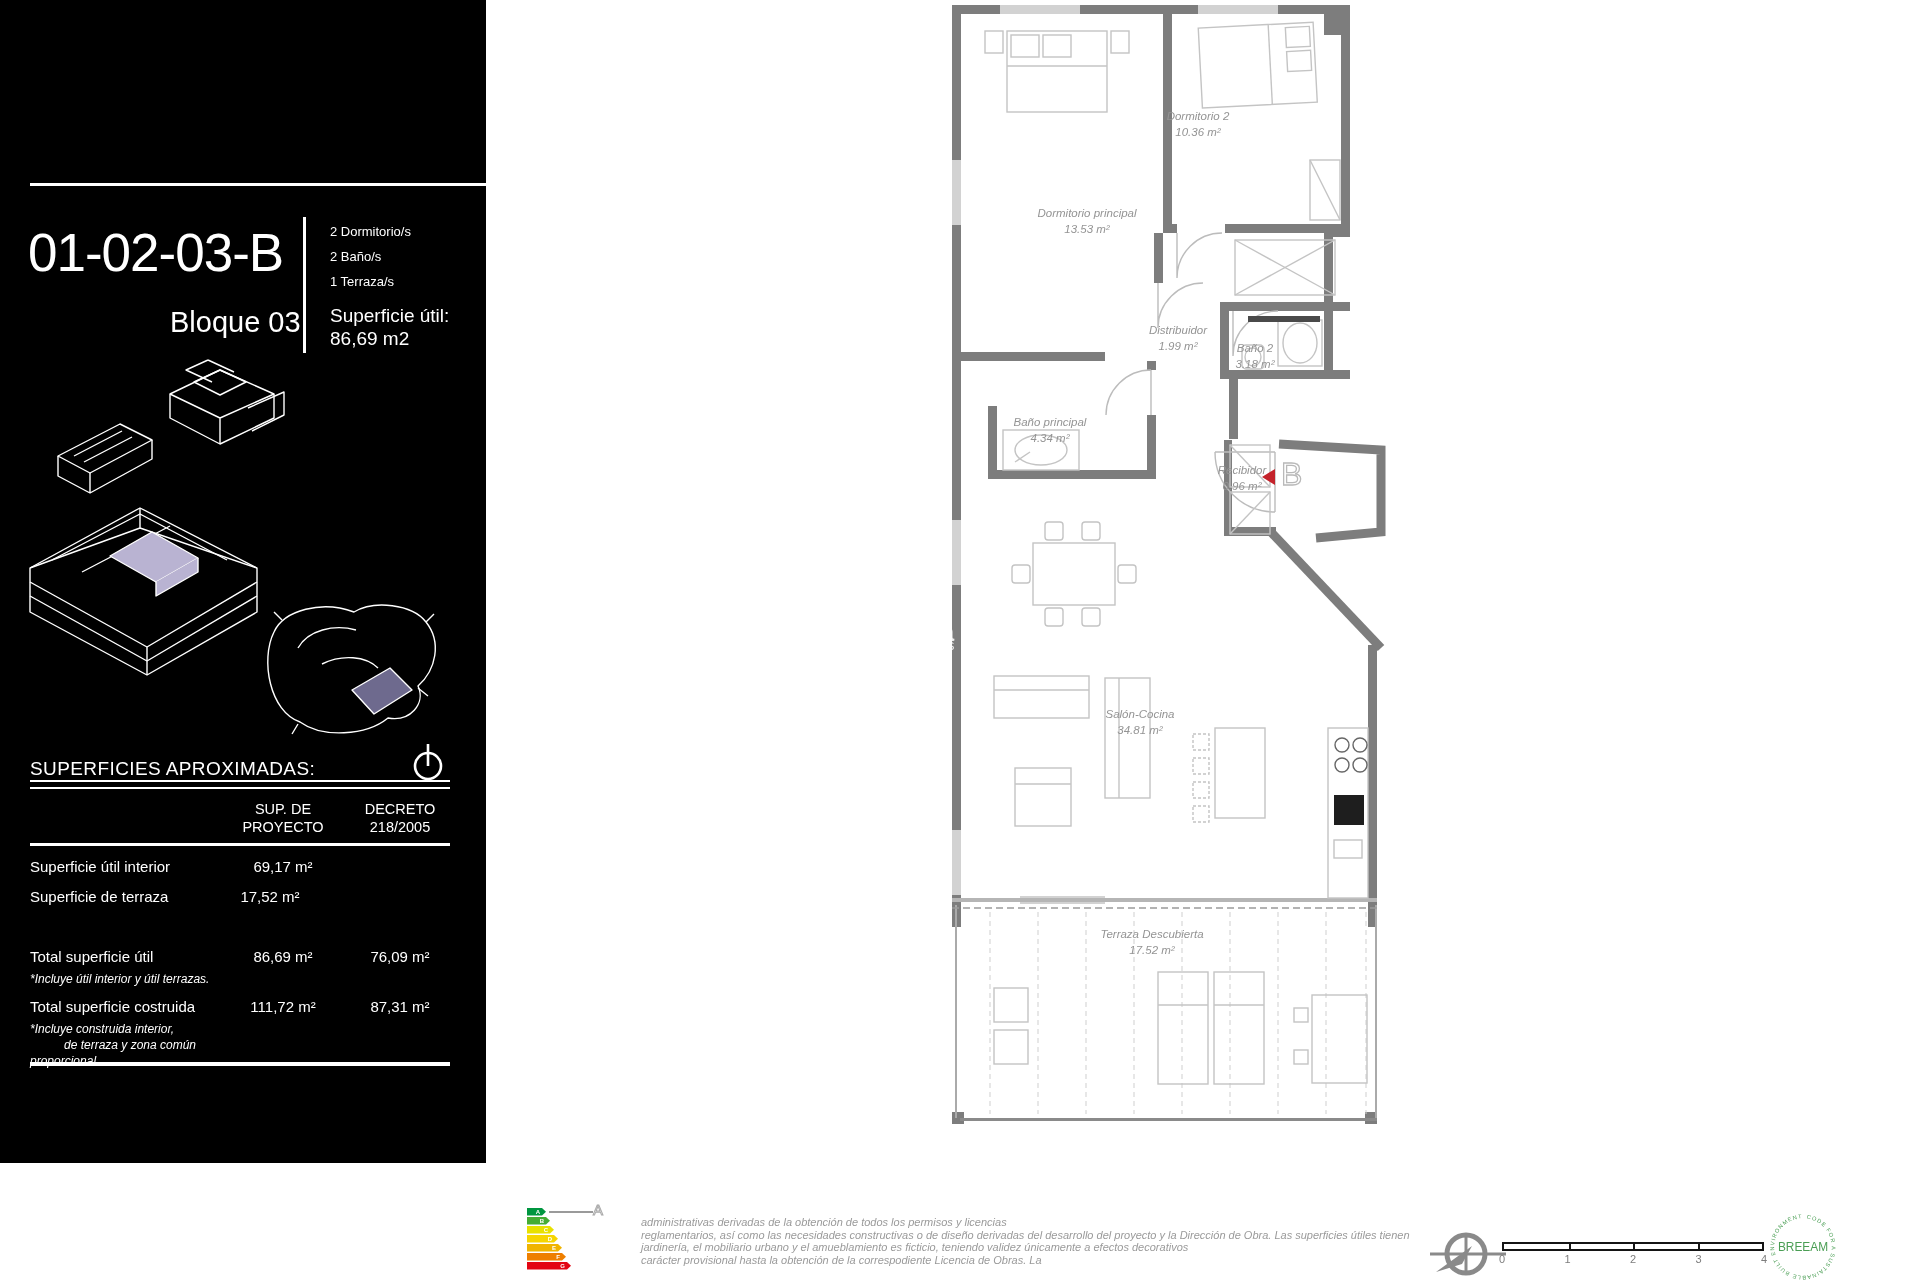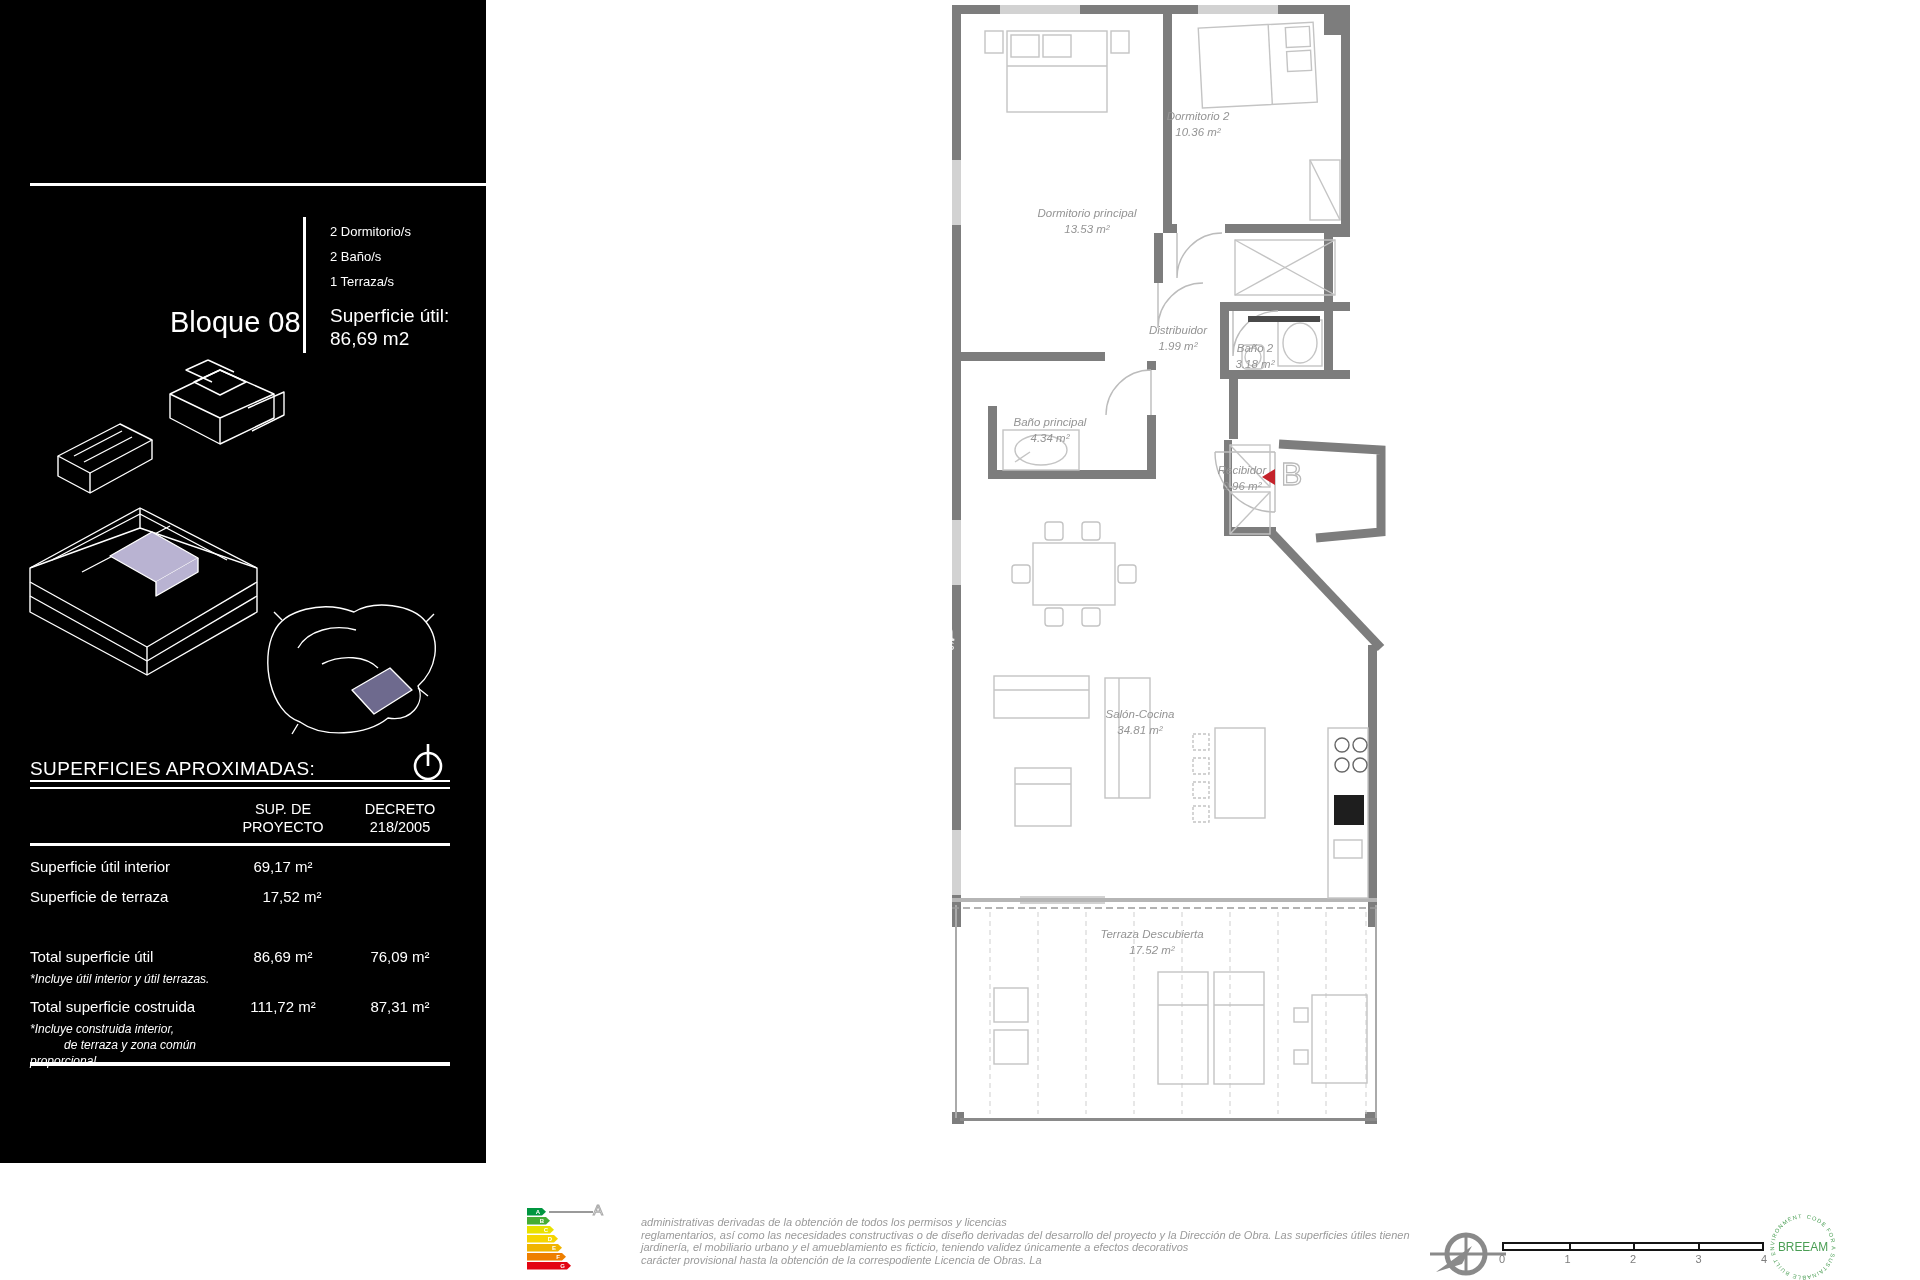--- a/index.html
+++ b/index.html
@@ -46,27 +46,28 @@
   .scalebar .tick{position:absolute;top:0;width:2px;height:100%;background:#141414;}
   .scalebar .nums{position:relative;height:14px;margin-top:2px;font-size:11px;color:#7d7d7d;}
   .scalebar .nums span{position:absolute;transform:translateX(-50%);}
   .breeam{left:1768px;top:1212px;}
 </style>
 </head>
 <body>
 
 <div class="abs sidebar">
   <div class="abs top-rule"></div>
+  <div class="abs unit-code">01-02-03-B</div>
   <div class="abs vdiv"></div>
   <div class="abs features">
     <div>2 Dormitorio/s</div>
     <div>2 Baño/s</div>
     <div>1 Terraza/s</div>
   </div>
-  <div class="abs block-label">Bloque 08</div>
+  <div class="abs block-label">Bloque 03</div>
   <div class="abs sup-util">
     <div>Superficie útil:</div>
     <div>86,69  m2</div>
   </div>
 
   <svg class="abs" style="left:22px;top:358px;" width="440" height="395" viewBox="0 0 440 395">
     <g fill="none" stroke="#fff" stroke-width="1.4" stroke-linejoin="round">
 
       <path d="M148 36 L198 12 L252 36 L252 60 L198 86 L148 60 Z"></path>
       <path d="M148 36 L198 60 L252 36 M198 60 L198 86"></path>
@@ -108,21 +109,21 @@
   <div class="abs tbl-head" style="left:330px;top:800px;">
     <div>DECRETO</div>
     <div>218/2005</div>
   </div>
   <div class="abs single-rule"></div>
 
   <div class="abs row-label" style="top:858px;">Superficie útil interior</div>
   <div class="abs row-val" style="left:213px;top:858px;">69,17  m²</div>
 
   <div class="abs row-label" style="top:888px;">Superficie de terraza</div>
-  <div class="abs row-val" style="left:222px;top:888px;">17,52  m²</div>
+  <div class="abs row-val" style="left:200px;top:888px;">17,52  m²</div>
 
   <div class="abs row-label" style="top:948px;">Total superficie útil</div>
   <div class="abs row-val" style="left:213px;top:948px;">86,69  m²</div>
   <div class="abs row-val" style="left:330px;top:948px;">76,09  m²</div>
   <div class="abs row-note" style="top:971px;">*Incluye útil interior y útil terrazas.</div>
 
   <div class="abs row-label" style="top:998px;">Total superficie costruida</div>
   <div class="abs row-val" style="left:213px;top:998px;">111,72  m²</div>
   <div class="abs row-val" style="left:330px;top:998px;">87,31  m²</div>
   <div class="abs row-note" style="top:1021px;">*Incluye construida interior,</div>

